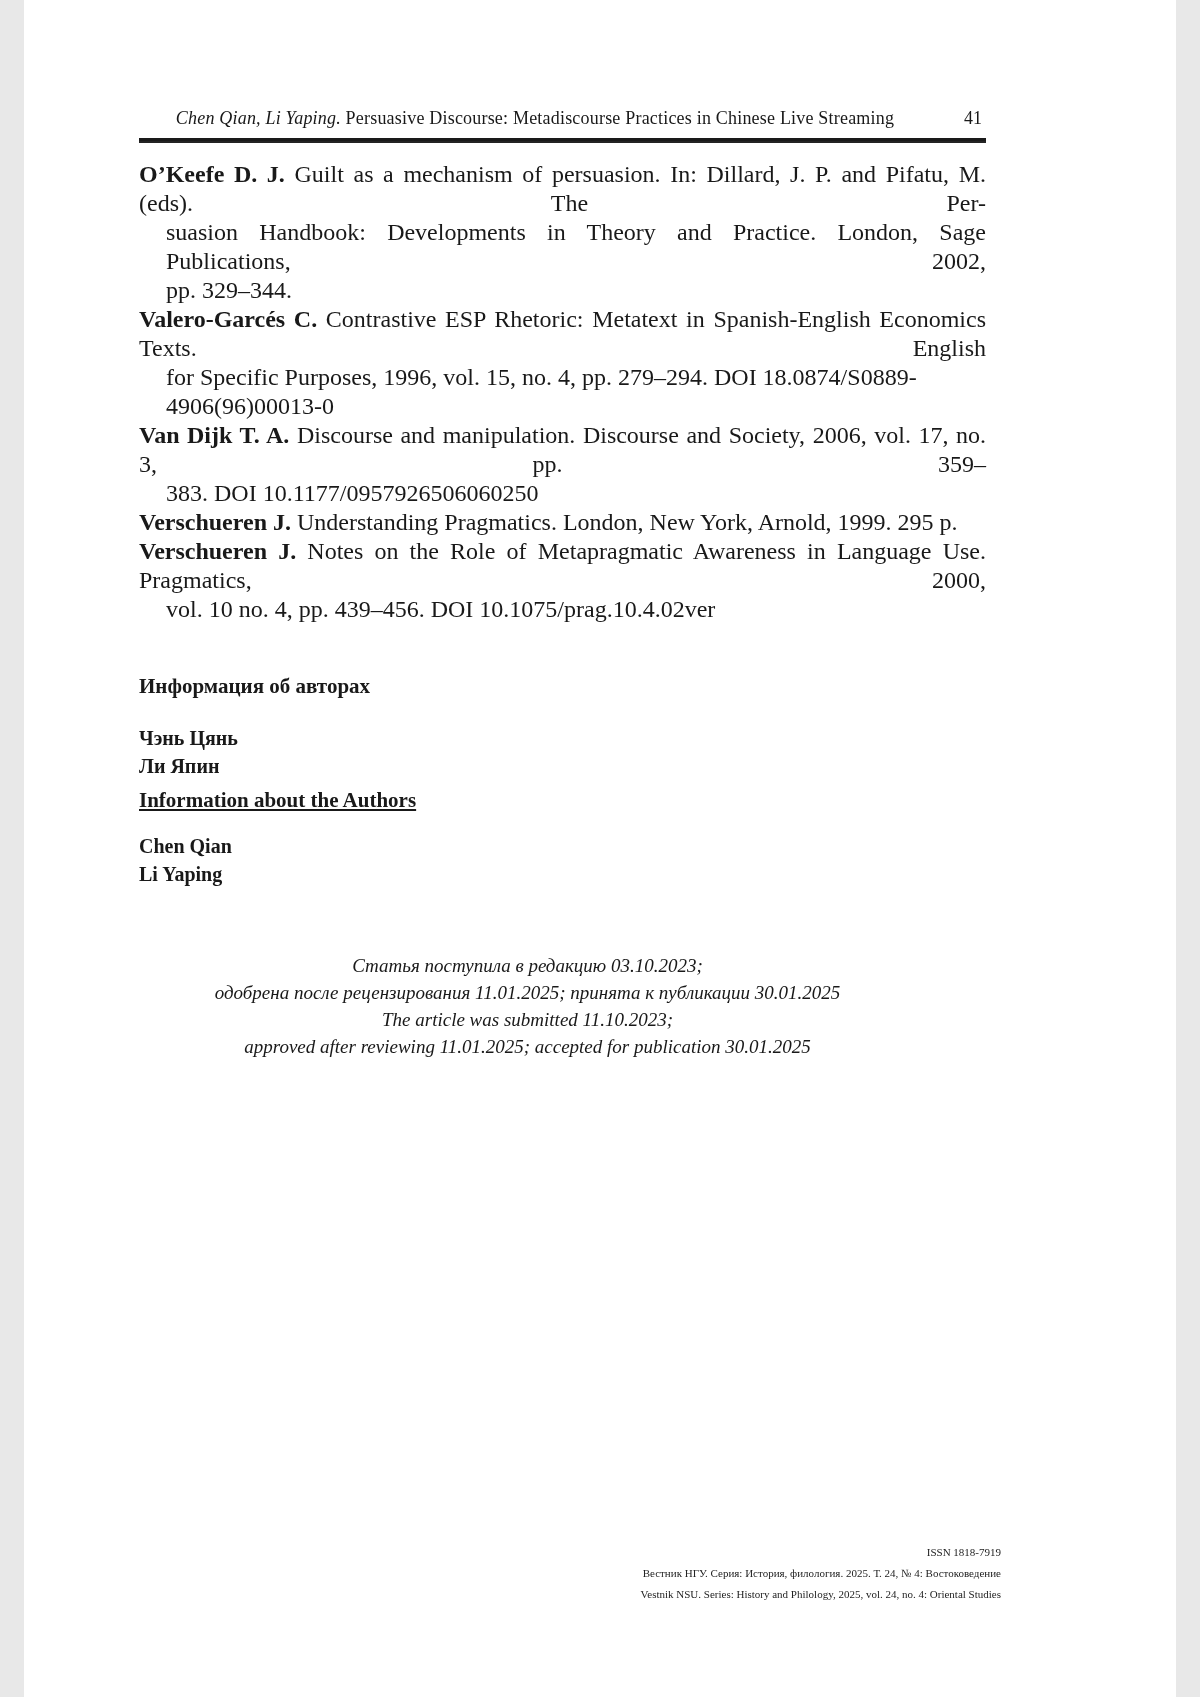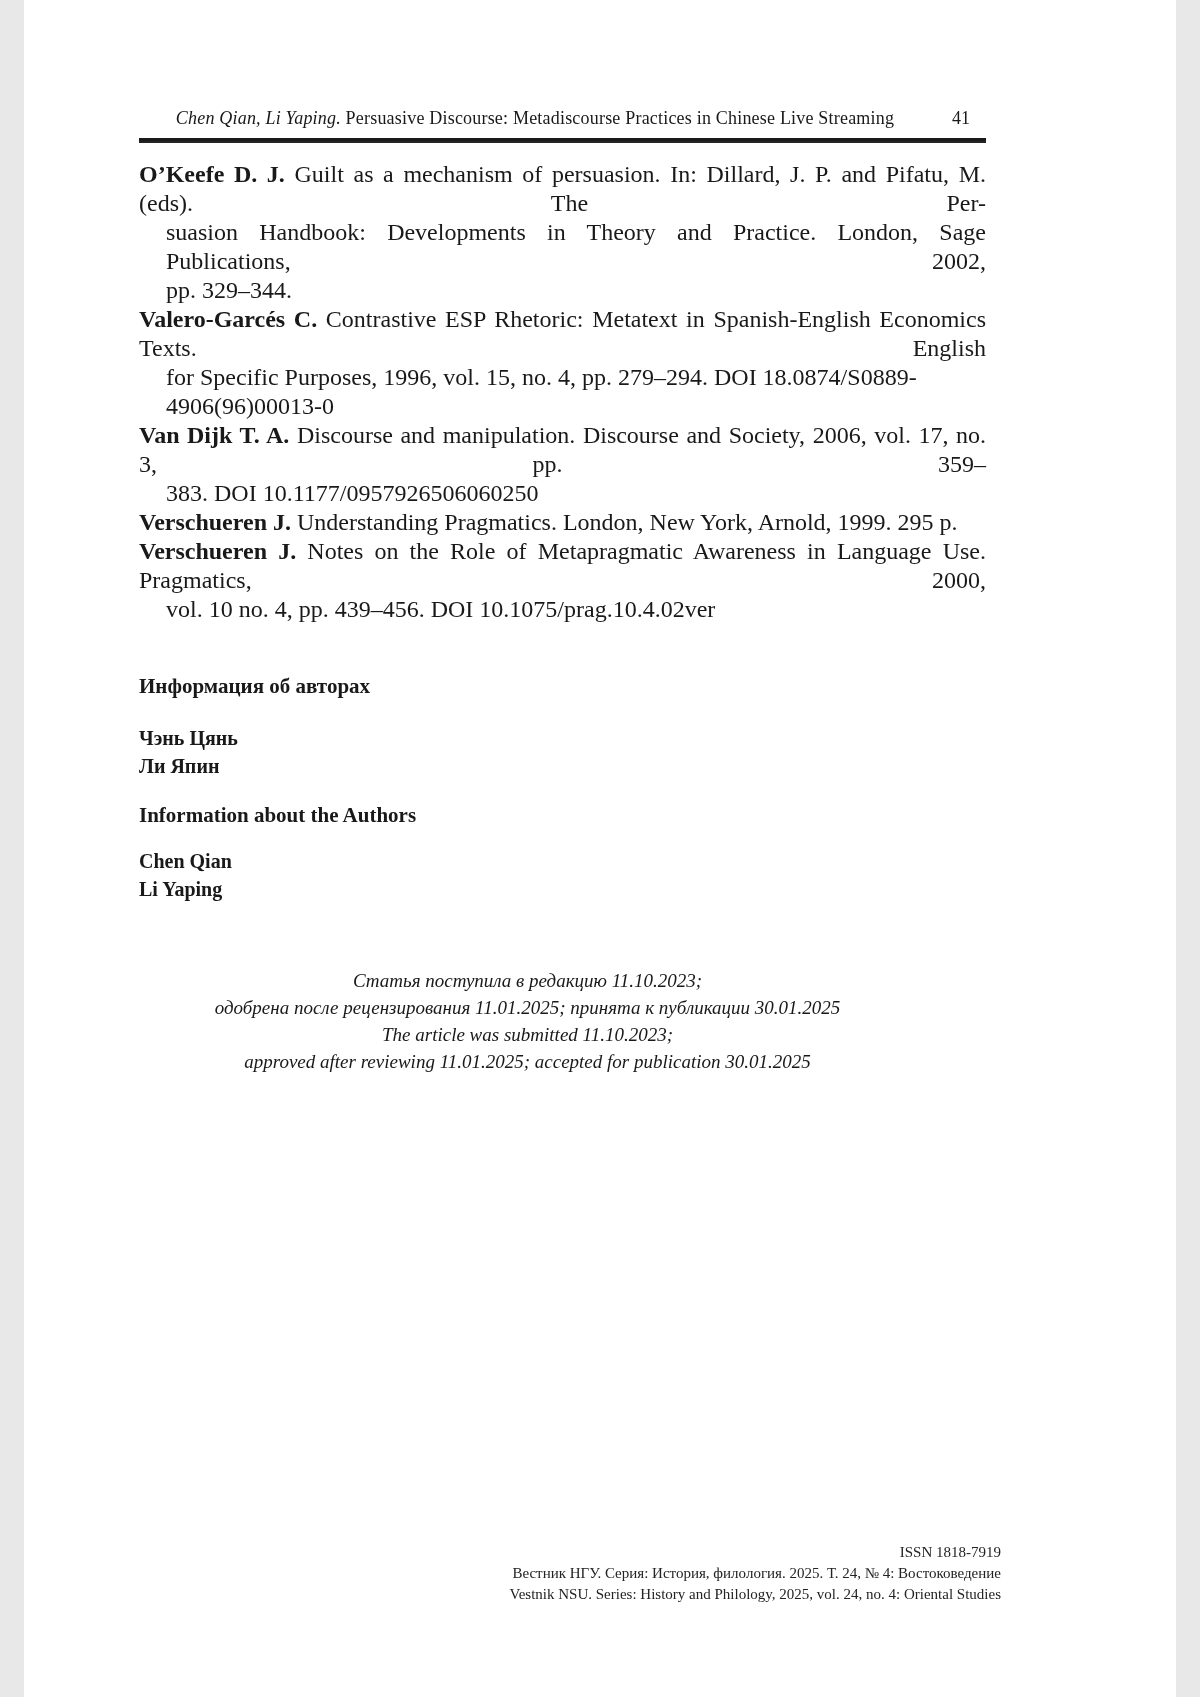--- a/index.html
+++ b/index.html
@@ -31,21 +31,21 @@
   }
   .header-title {
     display: block;
     text-align: center;
     margin-right: 55px;
     letter-spacing: 0.2px;
   }
   .header-title .it { font-style: italic; }
   .page-number {
     position: absolute;
-    right: 16px;
+    right: 4px;
     top: 0;
   }
   .double-rule {
     margin-top: 7px;
     height: 3px;
     border-top: 3px solid #1a1a1a;
     border-bottom: 2px solid #242424;
   }
 
   
@@ -65,21 +65,21 @@
   .seg-italic { }
 
   
   .centered-col { padding-right: 70px; }
   .section-heading {
     font-size: 21px;
     line-height: 26px;
     font-weight: bold;
   }
   .ru-heading { margin-top: 49px; }
-  .en-heading { margin-top: 22px; }
+  .en-heading { margin-top: 7px; text-decoration: underline; }
   .author-names {
     font-size: 20px;
     line-height: 28px;
     font-weight: bold;
   }
   .ru-authors { margin-top: 25px; }
   .en-authors { margin-top: 19px; }
 
   
   .submission {
@@ -89,21 +89,21 @@
     font-style: italic;
     text-align: center;
   }
 
   
   .page-footer {
     position: absolute;
     top: 1542px;
     right: 175px;
     text-align: right;
-    font-size: 15px;
+    font-size: 11px;
     line-height: 21px;
     color: #232323;
   }
 </style>
 </head>
 <body>
 
 <div class="page">
 
   <div class="content">
@@ -149,21 +149,21 @@
       </div>
 
       <h2 class="section-heading en-heading">Information about the Authors</h2>
 
       <div class="author-names en-authors">
         <div>Chen Qian</div>
         <div>Li Yaping</div>
       </div>
 
       <div class="submission">
-        <div>Статья поступила в редакцию 11.10.2023;</div>
+        <div>Статья поступила в редакцию 03.10.2023;</div>
         <div>одобрена после рецензирования 11.01.2025; принята к публикации 30.01.2025</div>
         <div>The article was submitted 11.10.2023;</div>
         <div>approved after reviewing 11.01.2025; accepted for publication 30.01.2025</div>
       </div>
 
     </div>
   </div>
 
   <footer class="page-footer">
     <div>ISSN 1818-7919</div>

